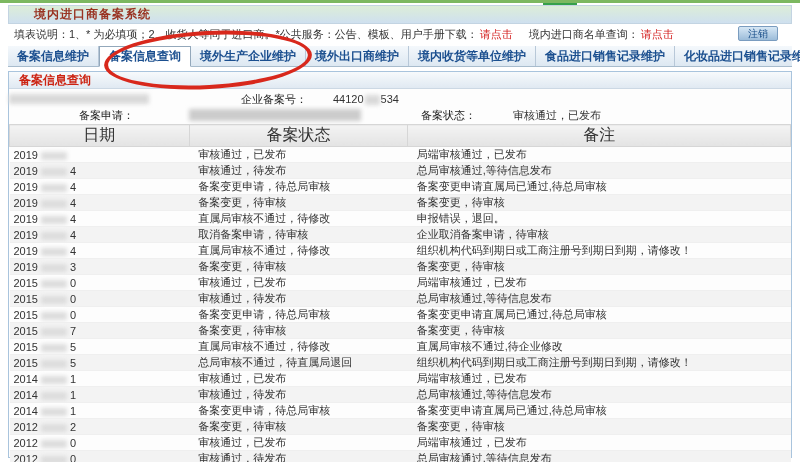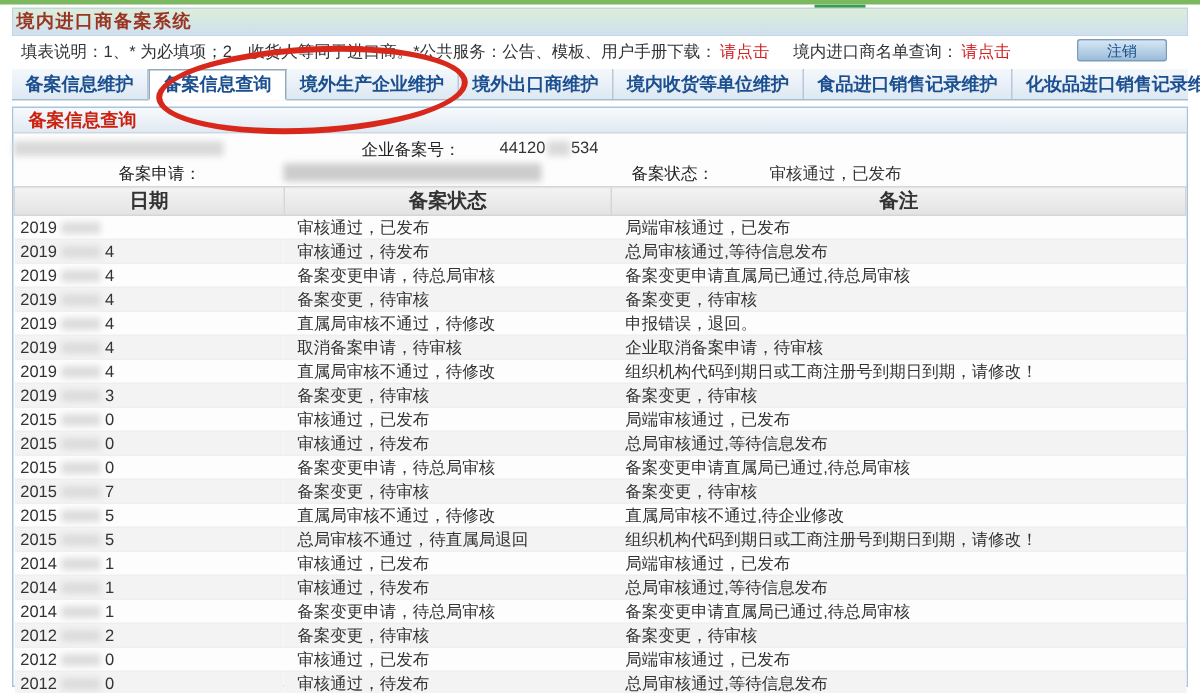--- a/index.html
+++ b/index.html
@@ -1,27 +1,27 @@
 <!DOCTYPE html>
 <html><head>
 <meta charset="utf-8">
 <style>
   * { margin:0; padding:0; box-sizing:border-box; }
   body { font-family:"Liberation Sans","DejaVu Sans",sans-serif; background:#fff; }
   .page { width:800px; height:462px; position:relative; background:#fff; border-top:3px solid #7cb860; overflow:hidden; }
   .green-chip { position:absolute; top:0; left:543px; width:34px; height:9px; background:#36a04b; }
   .inner { margin:2px 8px 0 8px; position:relative; }
 
-  .titlebar { height:19px; background:linear-gradient(#dcedd8,#cfe0ef); border:1px solid #c3d4e2; display:flex; align-items:center; padding:0 2px; }
+  .titlebar { height:19px; background:linear-gradient(#dcedd8,#cfe0ef); border:1px solid #c3d4e2; display:flex; align-items:center; padding:0 25px; }
   .app-title { font-size:12px; font-weight:bold; color:#993322; letter-spacing:1px; }
 
   .notice-row { height:20px; display:flex; align-items:center; font-size:11px; color:#333; padding:0 6px; position:relative; white-space:nowrap; }
   .red-link { color:#d42222; cursor:pointer; text-decoration:none; margin-left:2px; }
   .notice-mid { margin-left:16px; }
-  .logout-btn { position:absolute; right:14px; top:2px; height:15px; font-size:10px; padding:0 19px; color:#1a4f8a;
+  .logout-btn { position:absolute; right:14px; top:2px; height:15px; font-size:10px; padding:0 9px; color:#1a4f8a;
     background:linear-gradient(#d6e7f5,#9cbcd9); border:1px solid #7a9cbf; border-radius:2px; cursor:pointer; }
 
   .tabbar { margin-top:2px; height:21px; display:flex; align-items:stretch; background:linear-gradient(#f4f8fc,#dde8f2);
     border-bottom:1px solid #a8bccd; font-size:12px; font-weight:bold; color:#1b4f8f; }
   .tab { padding:0 9px; display:flex; align-items:center; border-right:1px solid #b8c8d8; cursor:pointer; white-space:nowrap; }
   .tab.active { background:#fff; border:1px solid #93a8bb; border-bottom:1px solid #fff; margin-bottom:-1px; }
 
   .panel { margin-top:4px; border:1px solid #a9c4dd; height:387px; background:#fdfdfd; }
   .section-header { height:17px; background:linear-gradient(#f7fafc,#e0e9f2); border-bottom:1px solid #ccd8e4;
     display:flex; align-items:center; padding-left:10px; font-weight:bold; font-size:12px; color:#cc2211; }
@@ -34,21 +34,21 @@
   .frv { flex:1; color:#333; }
 
   .redact { display:inline-block; background:#d9d9d9; filter:blur(2px); vertical-align:middle; border-radius:1px; }
   .r-app { width:140px; height:10px; }
   .r-co  { width:172px; height:12px; background:#cccccc; }
   .r-mid { width:15px; height:10px; margin:0 1px; }
   .r-date{ width:26px; height:8px; margin:0 3px; background:#dcdcdc; }
 
   table { width:100%; border-collapse:collapse; table-layout:fixed; font-size:11px; color:#333; }
   thead th { height:15px; background:linear-gradient(#f3f3f3,#e3e3e3); border:1px solid #d6d6d6;
-    font-weight:bold; font-size:13px; color:#333; text-align:center; }
+    font-weight:normal; font-size:16px; color:#333; text-align:center; }
   tbody td { height:14px; padding:0 4px; overflow:hidden; white-space:nowrap; border-bottom:1px solid #efefef; }
   tbody tr:nth-of-type(even) td { background:#f3f3f3; }
   .c-date { }
   .c-status, .c-note { text-align:left; padding-left:9px; }
 
   .highlight-ellipse { position:absolute; left:96px; top:26px; width:208px; height:58px;
     border:4px solid #d8281c; border-radius:50%; transform:rotate(-3deg); z-index:10; pointer-events:none; }
 </style>
 </head>
 <body>

